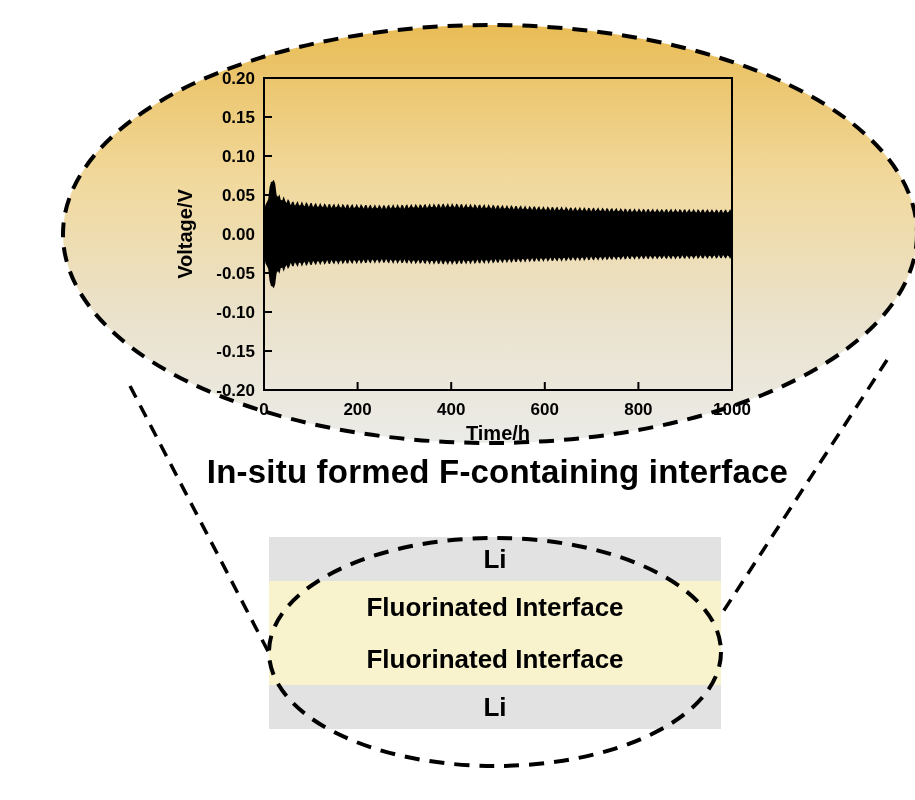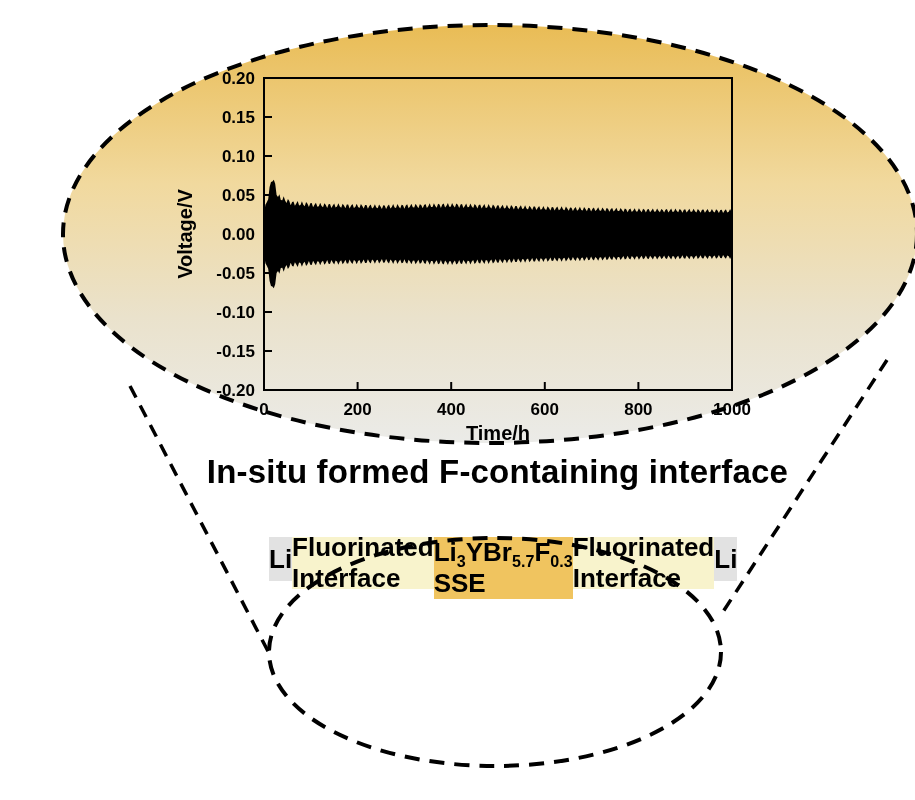--- a/index.html
+++ b/index.html
@@ -10,21 +10,21 @@
   .layer-svg{position:absolute;left:0;top:0;width:915px;height:800px;}
   .fg{pointer-events:none;}
   .chart-wrap{position:absolute;left:140px;top:58px;width:600px;height:385px;}
   .chart-wrap svg text{font-family:"Liberation Sans", sans-serif;}
   .zoom-title{
     position:absolute;left:8px;top:452px;width:915px;text-align:center;
     font-weight:bold;font-size:33px;line-height:39px;letter-spacing:0.2px;
   }
   .stack{
     position:absolute;left:237px;top:537px;width:452px;
-    display:flex;flex-direction:row;
+    display:flex;flex-direction:column;
   }
   .layer{
     display:flex;align-items:center;justify-content:center;
     font-weight:bold;font-size:26px;
   }
   .h-li{height:44px;}
   .h-fi{height:52px;}
   .h-sse{height:62px;}
   .layer sub{font-size:0.62em;vertical-align:sub;line-height:0;}
 </style>
@@ -90,25 +90,20 @@
     <div>In-situ formed F-containing interface</div>
   </div>
 
   <div class="stack">
     <div class="layer h-li" style="background: rgb(226, 226, 226);">
       <span>Li</span>
     </div>
     <div class="layer h-fi" style="background: rgb(248, 243, 204);">
       <span>Fluorinated Interface</span>
     </div>
-    <div class="layer h-sse" style="background: rgb(240, 196, 95);">
-      <span>
-        <span>Li</span><sub>3</sub><span>YBr</span><sub>5.7</sub><span>F</span><sub>0.3</sub><span> SSE</span>
-      </span>
-    </div>
     <div class="layer h-fi" style="background: rgb(248, 243, 204);">
       <span>Fluorinated Interface</span>
     </div>
     <div class="layer h-li" style="background: rgb(226, 226, 226);">
       <span>Li</span>
     </div>
   </div>
 
   <svg class="layer-svg fg" width="915" height="800" viewBox="0 0 915 800">
     <ellipse cx="463" cy="652" rx="226" ry="114" fill="none" stroke="#000" stroke-width="4" stroke-dasharray="15 10"></ellipse>

